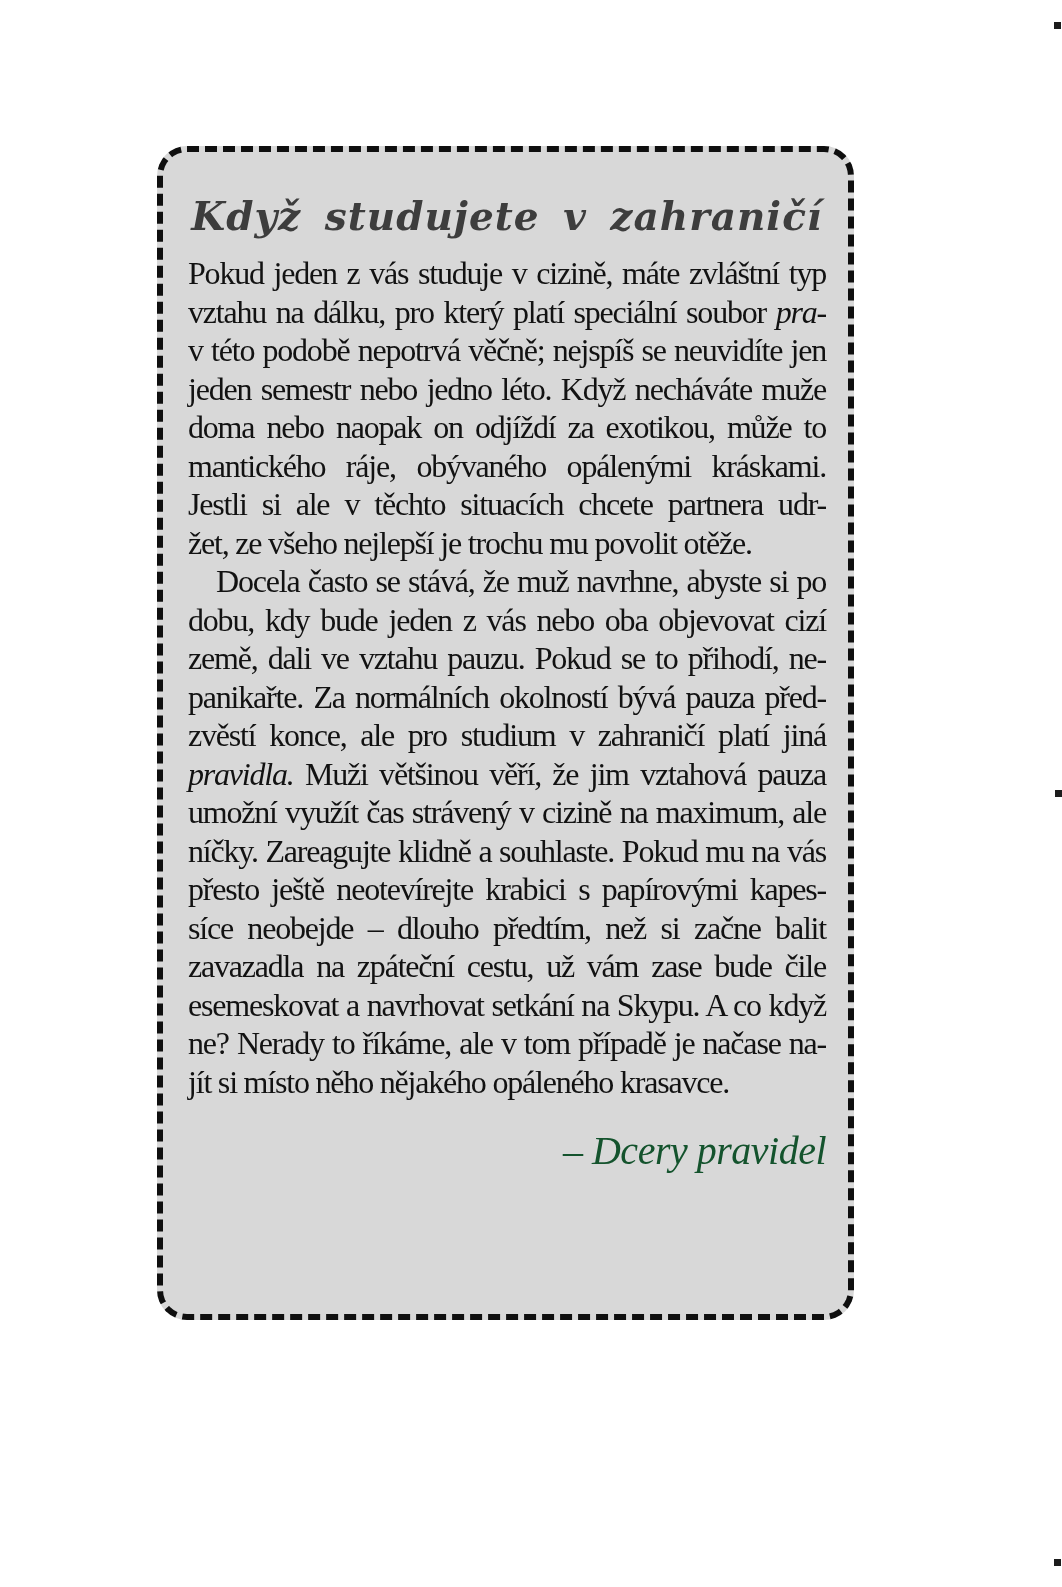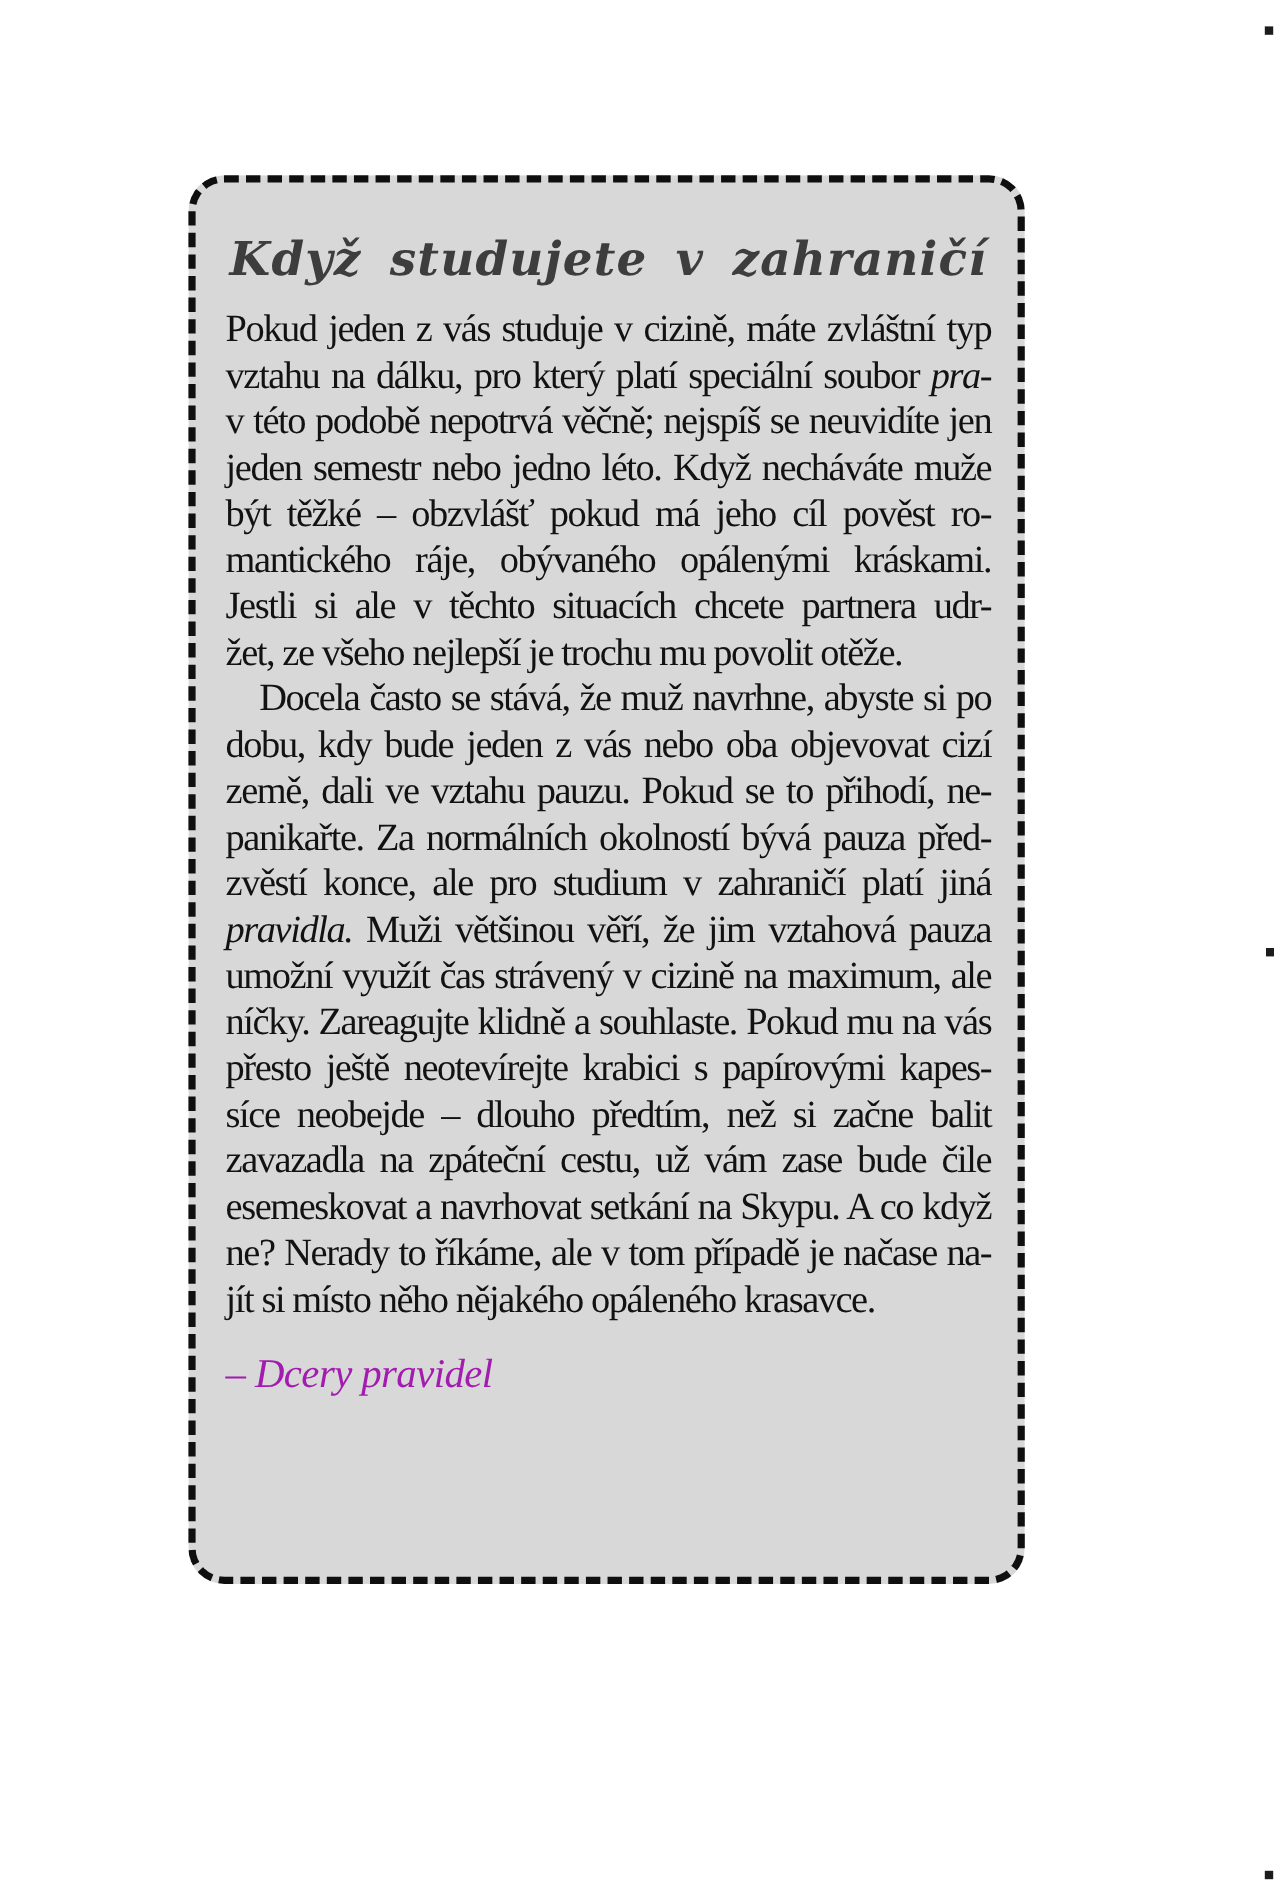--- a/index.html
+++ b/index.html
@@ -49,25 +49,25 @@
     text-align-last: justify;
   }
   .text-line.line-last {
     text-align-last: left;
   }
   .text-line.line-indent {
     text-indent: 28px;
   }
   .quote-attribution {
     margin-top: 26px;
-    text-align: left;
+    text-align: right;
     font-style: italic;
-    font-size: 34px;
+    font-size: 40px;
     letter-spacing: -0.5px;
-    color: #a21caf;
+    color: #14532d;
   }
   .page-edge-mark {
     position: absolute;
     width: 7px;
     height: 7px;
     background: #1c1c1c;
   }
   .page-edge-mark.m1 { left: 1054px; top: 22px; }
   .page-edge-mark.m2 { left: 1055px; top: 790px; }
   .page-edge-mark.m3 { left: 1054px; top: 1559px; }
@@ -76,21 +76,21 @@
 <body style="background: rgb(255, 255, 255);">
 
 <div class="quote-box" style="background: rgb(216, 216, 216); border-color: rgb(15, 15, 15);">
   <div class="quote-title" style="color: rgb(61, 61, 61);">Když studujete v zahraničí</div>
 
   <div class="quote-body" style="color: rgb(18, 18, 18);">
       <div class="text-line"><span>Pokud jeden z vás studuje v cizině, máte zvláštní typ</span></div>
       <div class="text-line"><span>vztahu na dálku, pro který platí speciální soubor </span><i>pra-</i></div>
       <div class="text-line"><span>v této podobě nepotrvá věčně; nejspíš se neuvidíte jen</span></div>
       <div class="text-line"><span>jeden semestr nebo jedno léto. Když necháváte muže</span></div>
-      <div class="text-line"><span>být těžké – obzvlášť pokud má jeho cíl pověst ro-</span></div>
+      <div class="text-line"><span>doma nebo naopak on odjíždí za exotikou, může to</span></div>
       <div class="text-line"><span>mantického ráje, obývaného opálenými kráskami.</span></div>
       <div class="text-line"><span>Jestli si ale v těchto situacích chcete partnera udr-</span></div>
       <div class="text-line line-last"><span>žet, ze všeho nejlepší je trochu mu povolit otěže.</span></div>
       <div class="text-line line-indent"><span>Docela často se stává, že muž navrhne, abyste si po</span></div>
       <div class="text-line"><span>dobu, kdy bude jeden z vás nebo oba objevovat cizí</span></div>
       <div class="text-line"><span>země, dali ve vztahu pauzu. Pokud se to přihodí, ne-</span></div>
       <div class="text-line"><span>panikařte. Za normálních okolností bývá pauza před-</span></div>
       <div class="text-line"><span>zvěstí konce, ale pro studium v zahraničí platí jiná</span></div>
       <div class="text-line"><i>pravidla.</i><span> Muži většinou věří, že jim vztahová pauza</span></div>
       <div class="text-line"><span>umožní využít čas strávený v cizině na maximum, ale</span></div>

